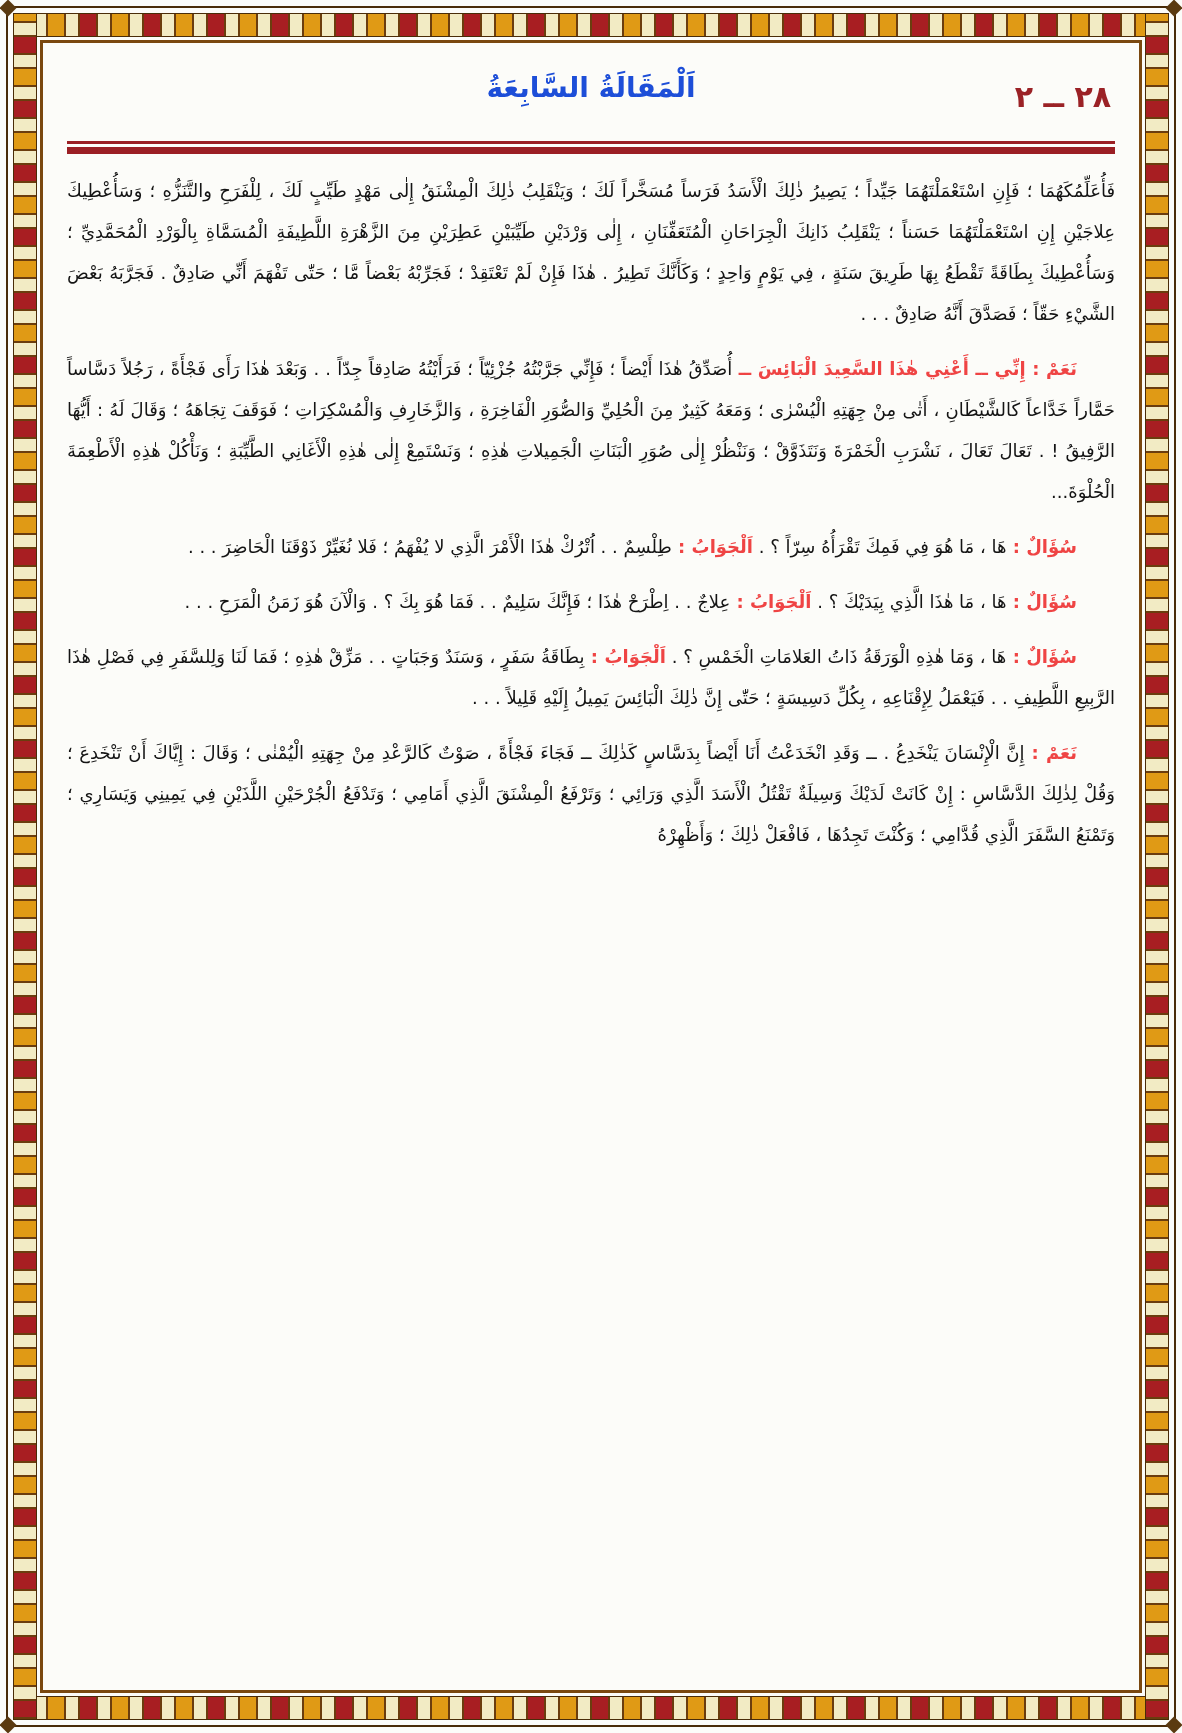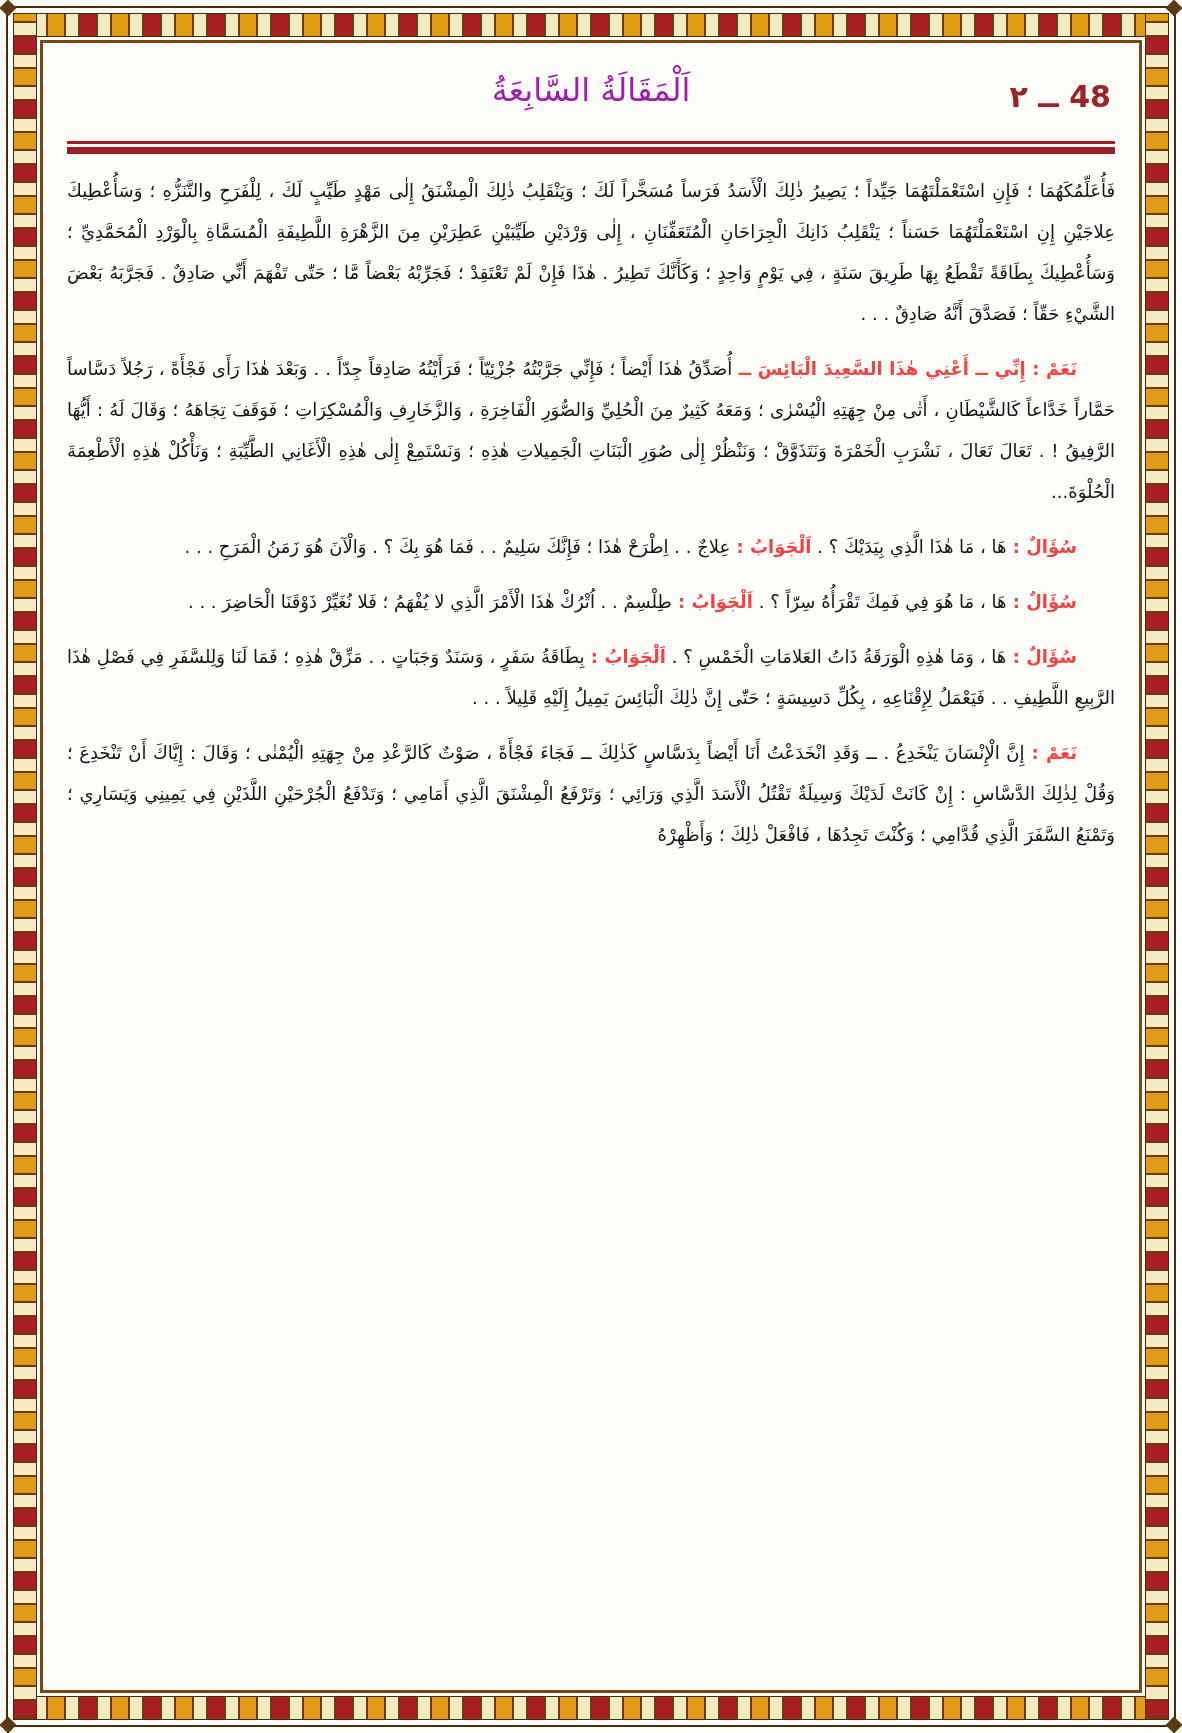--- a/index.html
+++ b/index.html
@@ -63,21 +63,21 @@
     overflow:hidden;
   }
   .header{position:relative;height:72px;}
   .page-num{
     position:absolute;right:4px;top:16px;
     color:#9b2226;font-weight:bold;font-size:30px;
     letter-spacing:2px;
   }
   .title{
     position:absolute;left:50%;top:8px;transform:translateX(-50%);
-    color:#a21caf;font-weight:normal;font-size:32px;
+    color:#1d4ed8;font-weight:bold;font-size:28px;
     white-space:nowrap;
   }
   .rule{
     margin-top:6px;height:13px;box-sizing:border-box;
     border-top:3px solid #9b1f24;
     border-bottom:7px solid #9b1f24;
   }
   .body{
     margin-top:16px;
     font-size:18px;line-height:41px;
@@ -101,27 +101,27 @@
   <div class="chain v left"></div>
   <div class="chain v right"></div>
   <div class="inner-frame"></div>
   <div class="spike tl"></div>
   <div class="spike tr"></div>
   <div class="spike bl"></div>
   <div class="spike br"></div>
 
   <div class="content">
     <div class="header">
-      <div class="page-num">48 ــ ٢</div>
+      <div class="page-num">٢٨ ــ ٢</div>
       <div class="title">اَلْمَقَالَةُ السَّابِعَةُ</div>
     </div>
     <div class="rule"></div>
     <div class="body">
         <p><span>فَأُعَلِّمُكَهُمَا ؛ فَإِنِ اسْتَعْمَلْتَهُمَا جَيِّداً ؛ يَصِيرُ ذٰلِكَ الْأَسَدُ فَرَساً مُسَخَّراً لَكَ ؛ وَيَنْقَلِبُ ذٰلِكَ الْمِشْنَقُ إِلٰى مَهْدٍ طَيِّبٍ لَكَ ، لِلْفَرَحِ والتَّنَزُّهِ ؛ وَسَأُعْطِيكَ عِلاجَيْنِ إِنِ اسْتَعْمَلْتَهُمَا حَسَناً ؛ يَنْقَلِبُ ذَانِكَ الْجِرَاحَانِ الْمُتَعَفِّنَانِ ، إِلٰى وَرْدَيْنِ طَيِّبَيْنِ عَطِرَيْنِ مِنَ الزَّهْرَةِ اللَّطِيفَةِ الْمُسَمَّاةِ بِالْوَرْدِ الْمُحَمَّدِيِّ ؛ وَسَأُعْطِيكَ بِطَاقَةً تَقْطَعُ بِهَا طَرِيقَ سَنَةٍ ، فِي يَوْمٍ وَاحِدٍ ؛ وَكَأَنَّكَ تَطِيرُ . هٰذَا فَإِنْ لَمْ تَعْتَقِدْ ؛ فَجَرِّبْهُ بَعْضاً مَّا ؛ حَتّٰى تَفْهَمَ أَنِّي صَادِقٌ . فَجَرَّبَهُ بَعْضَ الشَّيْءِ حَقّاً ؛ فَصَدَّقَ أَنَّهُ صَادِقٌ . . .</span></p>
         <p class="indent"><span class="kw">نَعَمْ : إِنِّي ــ أَعْنِي هٰذَا السَّعِيدَ الْبَائِسَ ــ </span><span>أُصَدِّقُ هٰذَا أَيْضاً ؛ فَإِنِّي جَرَّبْتُهُ جُزْئِيّاً ؛ فَرَأَيْتُهُ صَادِقاً جِدّاً . . وَبَعْدَ هٰذَا رَأَى فَجْأَةً ، رَجُلاً دَسَّاساً حَمَّاراً خَدَّاعاً كَالشَّيْطَانِ ، أَتٰى مِنْ جِهَتِهِ الْيُسْرٰى ؛ وَمَعَهُ كَثِيرٌ مِنَ الْحُلِيِّ وَالصُّوَرِ الْفَاخِرَةِ ، وَالزَّخَارِفِ وَالْمُسْكِرَاتِ ؛ فَوَقَفَ تِجَاهَهُ ؛ وَقَالَ لَهُ : أَيُّهَا الرَّفِيقُ ! . تَعَالَ تَعَالَ ، نَشْرَبِ الْخَمْرَةَ وَنَتَذَوَّقْ ؛ وَنَنْظُرْ إِلٰى صُوَرِ الْبَنَاتِ الْجَمِيلاتِ هٰذِهِ ؛ وَنَسْتَمِعْ إِلٰى هٰذِهِ الْأَغَانِي الطَّيِّبَةِ ؛ وَنَأْكُلْ هٰذِهِ الْأَطْعِمَةَ الْحُلْوَةَ...</span></p>
+        <p class="indent"><span class="kw">سُؤَالٌ : </span><span>هَا ، مَا هُوَ فِي فَمِكَ تَقْرَأُهُ سِرّاً ؟ . </span><span class="kw">اَلْجَوَابُ : </span><span>طِلْسِمٌ . . اُتْرُكْ هٰذَا الْأَمْرَ الَّذِي لا يُفْهَمُ ؛ فَلا نُغَيِّرْ ذَوْقَنَا الْحَاضِرَ . . .</span></p>
         <p class="indent"><span class="kw">سُؤَالٌ : </span><span>هَا ، مَا هٰذَا الَّذِي بِيَدَيْكَ ؟ . </span><span class="kw">اَلْجَوَابُ : </span><span>عِلاجٌ . . اِطْرَحْ هٰذَا ؛ فَإِنَّكَ سَلِيمٌ . . فَمَا هُوَ بِكَ ؟ . وَالْآنَ هُوَ زَمَنُ الْمَرَحِ . . .</span></p>
-        <p class="indent"><span class="kw">سُؤَالٌ : </span><span>هَا ، مَا هُوَ فِي فَمِكَ تَقْرَأُهُ سِرّاً ؟ . </span><span class="kw">اَلْجَوَابُ : </span><span>طِلْسِمٌ . . اُتْرُكْ هٰذَا الْأَمْرَ الَّذِي لا يُفْهَمُ ؛ فَلا نُغَيِّرْ ذَوْقَنَا الْحَاضِرَ . . .</span></p>
         <p class="indent"><span class="kw">سُؤَالٌ : </span><span>هَا ، وَمَا هٰذِهِ الْوَرَقَةُ ذَاتُ العَلامَاتِ الْخَمْسِ ؟ . </span><span class="kw">اَلْجَوَابُ : </span><span>بِطَاقَةُ سَفَرٍ ، وَسَنَدٌ وَجَبَاتٍ . . مَزِّقْ هٰذِهِ ؛ فَمَا لَنَا وَلِلسَّفَرِ فِي فَصْلِ هٰذَا الرَّبِيعِ اللَّطِيفِ . . فَيَعْمَلُ لِإِقْنَاعِهِ ، بِكُلِّ دَسِيسَةٍ ؛ حَتّٰى إِنَّ ذٰلِكَ الْبَائِسَ يَمِيلُ إِلَيْهِ قَلِيلاً . . .</span></p>
         <p class="indent"><span class="kw">نَعَمْ : </span><span>إِنَّ الْإِنْسَانَ يَنْخَدِعُ . ــ وَقَدِ انْخَدَعْتُ أَنَا أَيْضاً بِدَسَّاسٍ كَذٰلِكَ ــ فَجَاءَ فَجْأَةً ، صَوْتٌ كَالرَّعْدِ مِنْ جِهَتِهِ الْيُمْنٰى ؛ وَقَالَ : إِيَّاكَ أَنْ تَنْخَدِعَ ؛ وَقُلْ لِذٰلِكَ الدَّسَّاسِ : إِنْ كَانَتْ لَدَيْكَ وَسِيلَةٌ تَقْتُلُ الْأَسَدَ الَّذِي وَرَائِي ؛ وَتَرْفَعُ الْمِشْنَقَ الَّذِي أَمَامِي ؛ وَتَدْفَعُ الْجُرْحَيْنِ اللَّذَيْنِ فِي يَمِينِي وَيَسَارِي ؛ وَتَمْنَعُ السَّفَرَ الَّذِي قُدَّامِي ؛ وَكُنْتَ تَجِدُهَا ، فَافْعَلْ ذٰلِكَ ؛ وَأَظْهِرْهُ</span></p>
       </div>
   </div>
 
 </div>
 
 </body></html>

